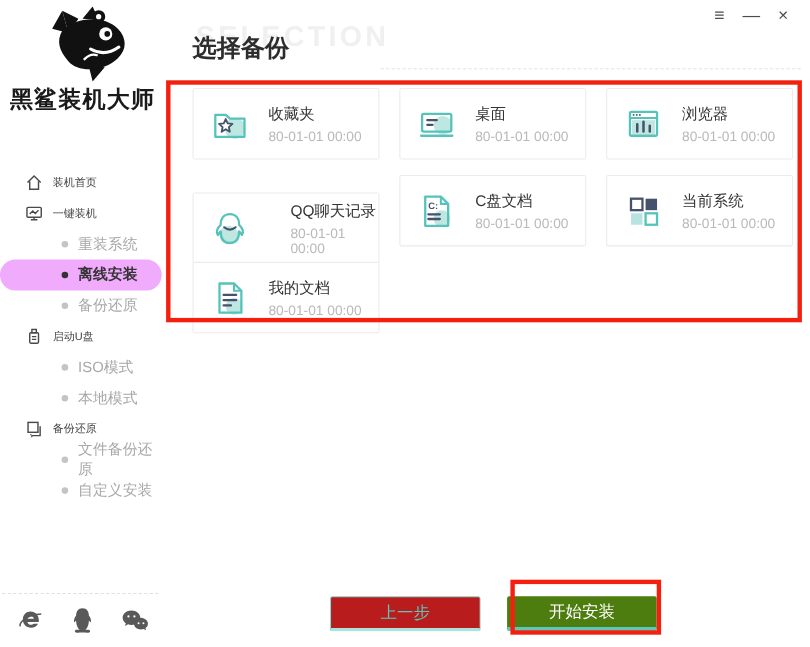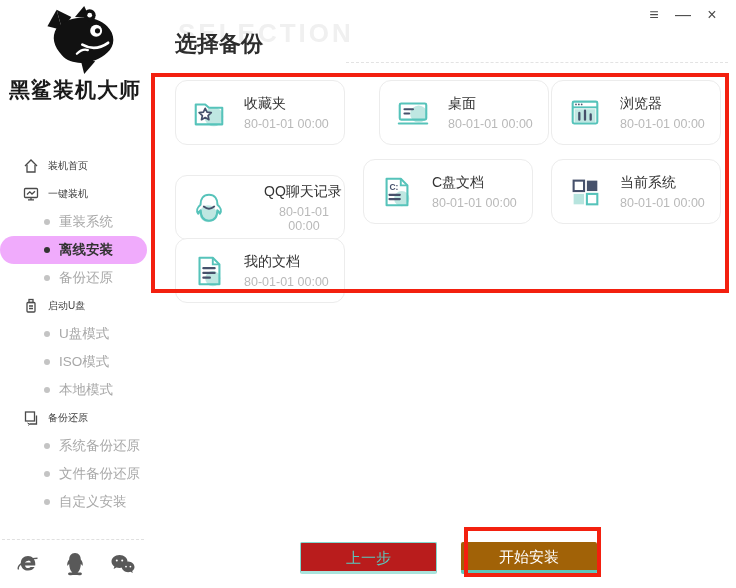--- a/index.html
+++ b/index.html
@@ -14,57 +14,57 @@
   
   .sidebar { position:absolute; left:0; top:0; width:150px; height:588px; background:#fff; }
   .logo-wrap { position:absolute; left:0; top:6px; width:150px; text-align:center; }
   .logo-shark { display:block; margin:0 auto; }
   .app-title { font-size:21px; font-weight:bold; color:#1a1a1a; letter-spacing:1px; margin-top:2px; white-space:nowrap; }
 
   .nav { position:absolute; left:0; top:152px; width:150px; }
   .nav-row { height:28px; display:flex; align-items:center; cursor:pointer; }
   .nav-row.section { padding-left:23px; gap:9px; color:#3f3f3f; font-size:10px; }
   .nav-row.section svg { flex:0 0 auto; }
-  .nav-row.sub { padding-left:44px; gap:9px; color:#a8a8a8; font-size:13.5px; }
+  .nav-row.sub { padding-left:56px; gap:9px; color:#a8a8a8; font-size:13.5px; }
   .dot { width:6px; height:6px; border-radius:50%; background:#c4c4c4; flex:0 0 auto; }
   .nav-row.selected { background:#f0abfc; border-radius:16px; margin-right:3px; color:#333; font-weight:bold; }
   .nav-row.selected .dot { background:#333; }
 
   .side-footer { position:absolute; left:2px; bottom:8px; width:142px; border-top:1px dashed #e0e0e0; padding:12px 0 4px 14px; display:flex; gap:24px; align-items:center; }
   .side-footer svg { cursor:pointer; }
 
   
   .main { position:absolute; left:150px; top:0; width:586px; height:520px; }
   .watermark { position:absolute; left:28px; top:18px; font-size:26px; font-weight:bold; color:#f0f0f0; letter-spacing:3px; z-index:0; }
   .page-title { position:absolute; left:25px; top:29px; font-size:22px; font-weight:600; color:#2d2d2d; z-index:1; }
   .title-rule { position:absolute; left:196px; top:62px; width:382px; border-top:1px dashed #e3e3e3; }
 
   .cards { position:absolute; left:25px; top:80px; width:554px; height:223px; }
-  .card { position:absolute; width:170px; height:65px; background:#fff; border:1px solid #ececec; border-radius:12px; display:flex; align-items:center; cursor:pointer; }
+  .card { position:absolute; width:170px; height:65px; background:#fff; border:1px solid #ececec; border-radius:2px; display:flex; align-items:center; cursor:pointer; }
   .card .c-icon { margin-left:15px; flex:0 0 auto; }
   .card .c-text { margin-left:17px; display:flex; flex-direction:column; gap:4px; }
   .card .c-label { font-size:14px; color:#333; }
-  .card .c-date { font-size:12.5px; color:#b9b9b9;text-align:center; }
+  .card .c-date { font-size:12.5px; color:#b9b9b9; }
   .card:nth-child(1){ left:0;   top:0; }
-  .card:nth-child(2){ left:188px; top:0;margin-left:16px; }
+  .card:nth-child(2){ left:188px; top:0; }
   .card:nth-child(3){ left:376px; top:0; }
   .card:nth-child(4){ left:0;   top:95px;gap:20px; }
   .card:nth-child(5){ left:188px; top:79px; }
   .card:nth-child(6){ left:376px; top:79px; }
   .card:nth-child(7){ left:0;   top:158px; }
 
   
   .annot { position:absolute; border:4px solid #f3200f; background:transparent; z-index:20; pointer-events:none; }
   .annot-cards { left:151px; top:73px; width:578px; height:220px; }
   .annot-start { left:464px; top:527px; width:137px; height:50px; }
 
   
   .btn { position:absolute; height:32px; font-size:15px; text-align:center; line-height:29px; cursor:pointer; border-radius:2px; }
   .btn-prev { left:300px; top:542px; width:137px; background:#b91c1c; color:#5bc8bd; border:1px solid #82dad0; border-bottom:3px solid #a9e3dc; }
-  .btn-start { left:461px; top:542px; width:136px; background:#a16207; color:#fff; border:none; border-bottom:4px solid #5fc6ba; z-index:10; }
+  .btn-start { left:461px; top:542px; width:136px; background:#4d7c0f; color:#fff; border:none; border-bottom:4px solid #5fc6ba; z-index:10; }
 </style>
 </head>
 <body>
 
 <div id="app">
 
   <div class="win-controls">
     <span>≡</span>
     <span>—</span>
     <span>×</span>
@@ -125,48 +125,40 @@
 
       <div class="nav-row section">
         <svg width="16" height="16" viewBox="0 0 16 16" fill="none" stroke="#4a4a4a" stroke-width="1.3">
           <rect x="4" y="4.5" width="8" height="9.5" rx="1"></rect>
           <rect x="6" y="1.5" width="4" height="3"></rect>
           <path d="M6,8 H10 M6,10.5 H10"></path>
         </svg>
         <span>启动U盘</span>
       </div>
 
-      <div class="nav-row sub">
-        <span class="dot"></span>
-        <span>U盘模式</span>
-      </div>
 
       <div class="nav-row sub">
         <span class="dot"></span>
         <span>ISO模式</span>
       </div>
 
       <div class="nav-row sub">
         <span class="dot"></span>
         <span>本地模式</span>
       </div>
 
       <div class="nav-row section">
         <svg width="16" height="16" viewBox="0 0 16 16" fill="none" stroke="#4a4a4a" stroke-width="1.3">
           <rect x="2.5" y="2" width="9" height="9"></rect>
           <path d="M13.5,5.5 V14 H6.5"></path>
           <path d="M4.5,13 L6.5,14 L5.5,15.5" stroke-width="1"></path>
         </svg>
         <span>备份还原</span>
       </div>
 
-      <div class="nav-row sub">
-        <span class="dot"></span>
-        <span>系统备份还原</span>
-      </div>
 
       <div class="nav-row sub">
         <span class="dot"></span>
         <span>文件备份还原</span>
       </div>
 
       <div class="nav-row sub">
         <span class="dot"></span>
         <span>自定义安装</span>
       </div>

